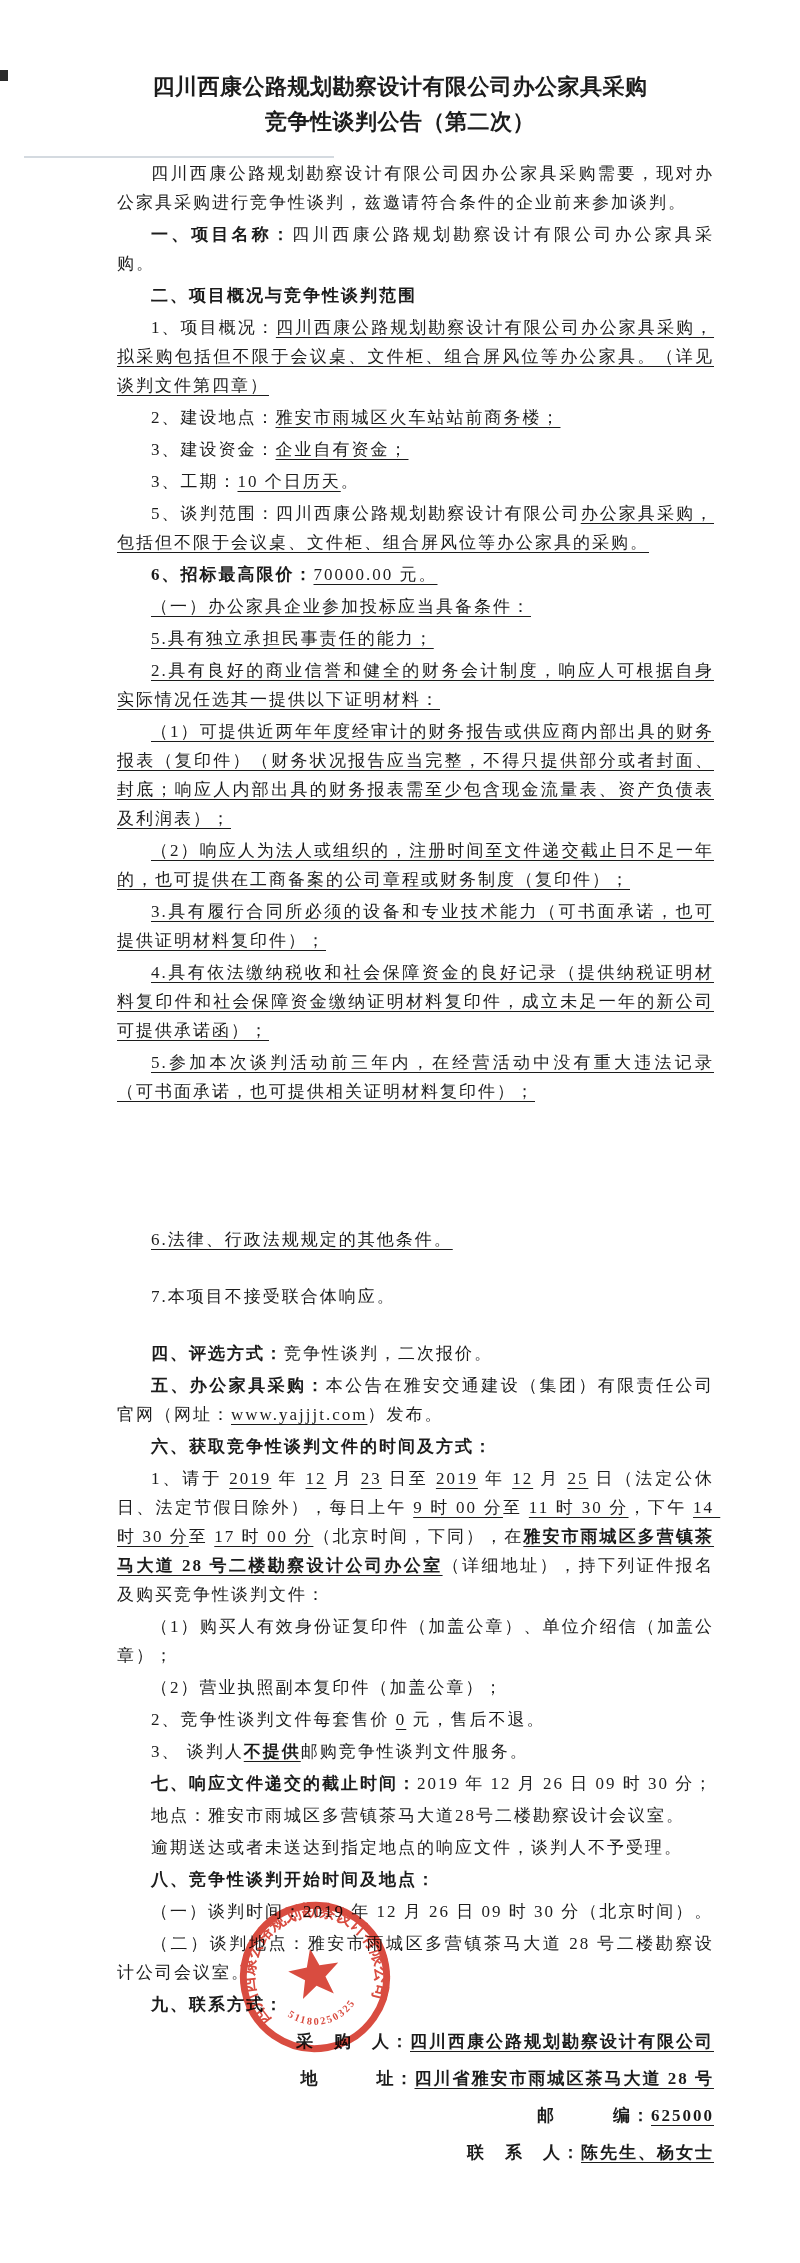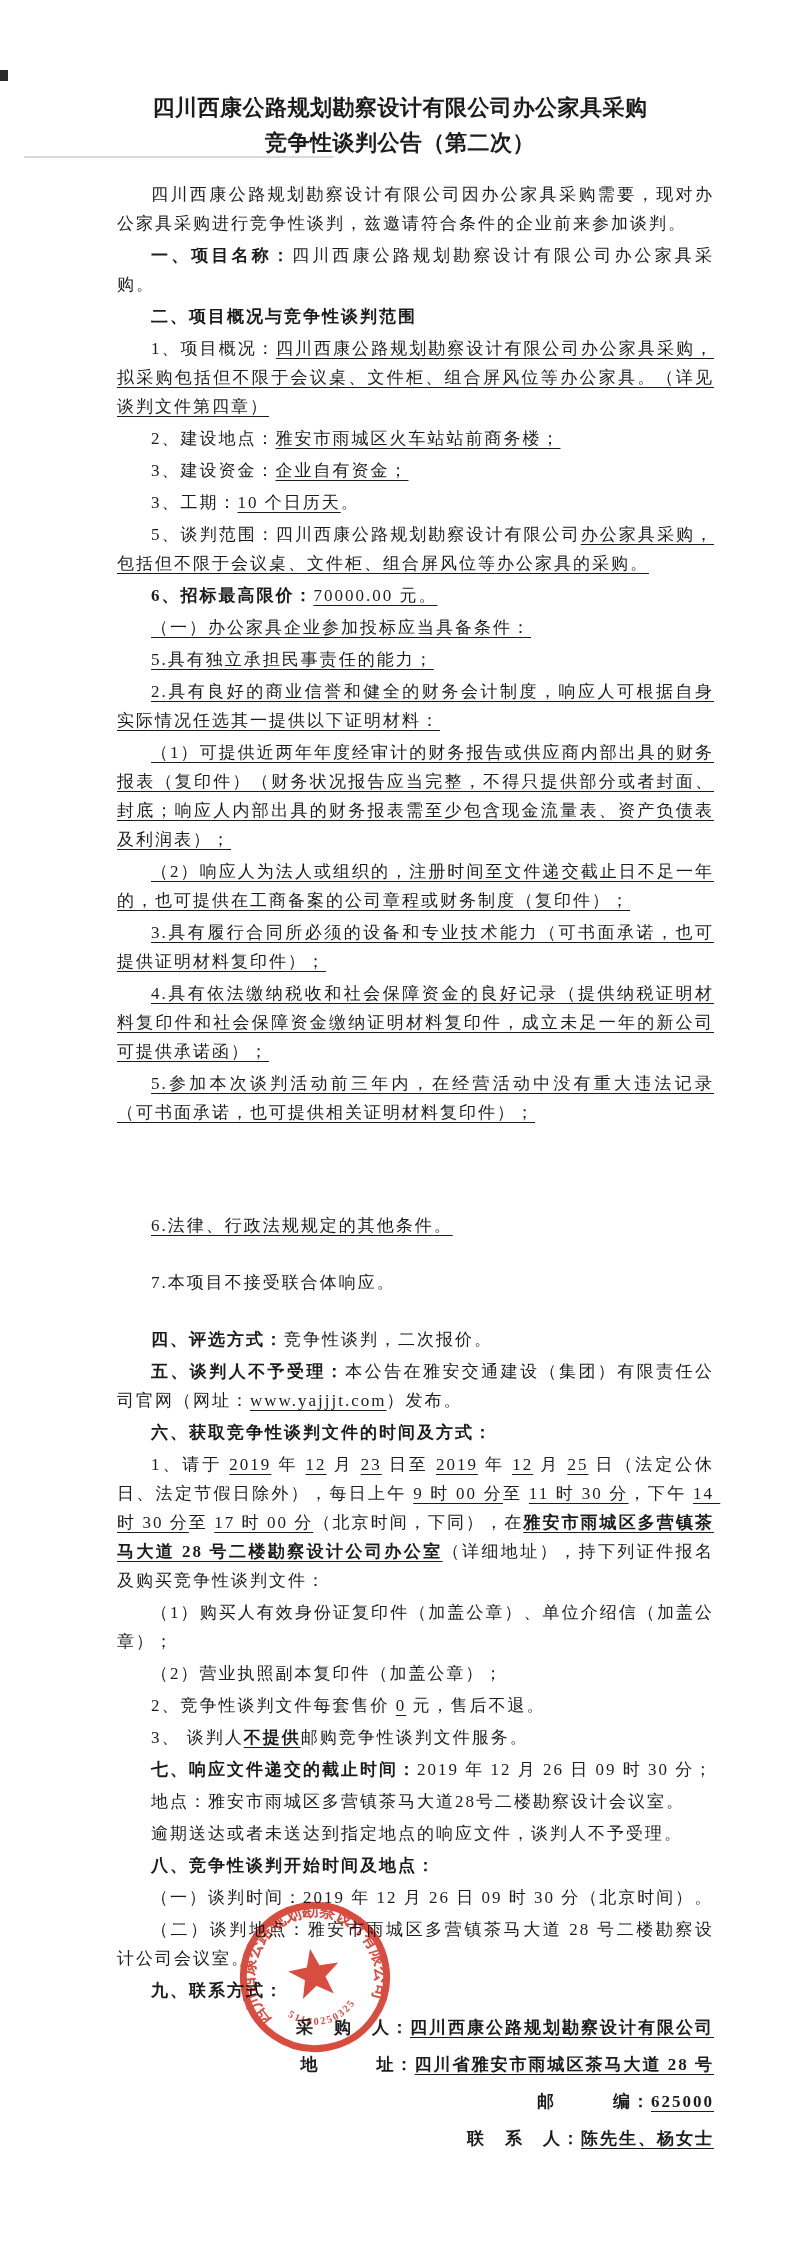--- a/index.html
+++ b/index.html
@@ -7,36 +7,36 @@
     position:relative;
     width:800px;height:2263px;
     background:#ffffff;
     overflow:hidden;
     font-family:"Liberation Serif","DejaVu Serif",serif;
     color:#1c1c1c;
   }
   .artifact-mark{position:absolute;left:0;top:70px;width:8px;height:11px;background:#2b2b2b;}
   .artifact-line{position:absolute;left:24px;top:156px;width:310px;height:2px;background:#ccd3db;opacity:.85;}
   .title{
-    margin:0;padding-top:90px;
+    margin:0;padding-top:69px;
     text-align:center;
     font-size:22px;line-height:35px;font-weight:bold;
     letter-spacing:.5px;
   }
   .title .tline{display:block;}
   .body{padding:0 86px 0 117px;}
   .para{
     margin:3px 0 0 0;
     font-size:17px;line-height:29px;
     letter-spacing:2px;
     text-indent:2em;
     text-align:justify;
   }
   .para.intro{margin-top:20px;}
-  .para.after-break{margin-top:84px;}
+  .para.after-break{margin-top:119px;}
   .para.spaced{margin-top:28px;}
   .para.contact{margin-top:8px;text-indent:.55em;text-align:right;font-weight:bold;}
   .seg{white-space:pre-wrap;}
   .seg.b{font-weight:bold;}
   .seg.u{text-decoration:underline;text-decoration-thickness:1px;text-underline-offset:4px;}
   .seal{
     position:absolute;left:236px;top:1898px;
     width:158px;height:158px;
     transform:rotate(-10deg);
     mix-blend-mode:multiply;
@@ -71,21 +71,21 @@
       <p class="para"><span class="seg u">5.具有独立承担民事责任的能力；</span></p>
       <p class="para"><span class="seg u">2.具有良好的商业信誉和健全的财务会计制度，响应人可根据自身实际情况任选其一提供以下证明材料：</span></p>
       <p class="para"><span class="seg u">（1）可提供近两年年度经审计的财务报告或供应商内部出具的财务报表（复印件）（财务状况报告应当完整，不得只提供部分或者封面、封底；响应人内部出具的财务报表需至少包含现金流量表、资产负债表及利润表）；</span></p>
       <p class="para"><span class="seg u">（2）响应人为法人或组织的，注册时间至文件递交截止日不足一年的，也可提供在工商备案的公司章程或财务制度（复印件）；</span></p>
       <p class="para"><span class="seg u">3.具有履行合同所必须的设备和专业技术能力（可书面承诺，也可提供证明材料复印件）；</span></p>
       <p class="para"><span class="seg u">4.具有依法缴纳税收和社会保障资金的良好记录（提供纳税证明材料复印件和社会保障资金缴纳证明材料复印件，成立未足一年的新公司可提供承诺函）；</span></p>
       <p class="para"><span class="seg u">5.参加本次谈判活动前三年内，在经营活动中没有重大违法记录（可书面承诺，也可提供相关证明材料复印件）；</span></p>
       <p class="para after-break"><span class="seg u">6.法律、行政法规规定的其他条件。</span></p>
       <p class="para spaced"><span class="seg">7.本项目不接受联合体响应。</span></p>
       <p class="para spaced"><span class="seg b">四、评选方式：</span><span class="seg">竞争性谈判，二次报价。</span></p>
-      <p class="para"><span class="seg b">五、谈判人不予受理：</span><span class="seg">本公告在雅安交通建设（集团）有限责任公司官网（网址：</span><span class="seg u">www.yajjjt.com</span><span class="seg">）发布。</span></p>
+      <p class="para"><span class="seg b">五、办公家具采购：</span><span class="seg">本公告在雅安交通建设（集团）有限责任公司官网（网址：</span><span class="seg u">www.yajjjt.com</span><span class="seg">）发布。</span></p>
       <p class="para"><span class="seg b">六、获取竞争性谈判文件的时间及方式：</span></p>
       <p class="para"><span class="seg">1、请于 </span><span class="seg u">2019</span><span class="seg"> 年 </span><span class="seg u">12</span><span class="seg"> 月 </span><span class="seg u">23</span><span class="seg"> 日至 </span><span class="seg u">2019</span><span class="seg"> 年 </span><span class="seg u">12</span><span class="seg"> 月 </span><span class="seg u">25</span><span class="seg"> 日（法定公休日、法定节假日除外），每日上午 </span><span class="seg u">9 时 00 分</span><span class="seg">至 </span><span class="seg u">11 时 30 分</span><span class="seg">，下午 </span><span class="seg u">14 时 30 分</span><span class="seg">至 </span><span class="seg u">17 时 00 分</span><span class="seg">（北京时间，下同），在</span><span class="seg b u">雅安市雨城区多营镇茶马大道 28 号二楼勘察设计公司办公室</span><span class="seg">（详细地址），持下列证件报名及购买竞争性谈判文件：</span></p>
       <p class="para"><span class="seg">（1）购买人有效身份证复印件（加盖公章）、单位介绍信（加盖公章）；</span></p>
       <p class="para"><span class="seg">（2）营业执照副本复印件（加盖公章）；</span></p>
       <p class="para"><span class="seg">2、竞争性谈判文件每套售价 </span><span class="seg u">0</span><span class="seg"> 元，售后不退。</span></p>
       <p class="para"><span class="seg">3、 谈判人</span><span class="seg b u">不提供</span><span class="seg">邮购竞争性谈判文件服务。</span></p>
       <p class="para"><span class="seg b">七、响应文件递交的截止时间：</span><span class="seg">2019 年 12 月 26 日 09 时 30 分；</span></p>
       <p class="para"><span class="seg">地点：雅安市雨城区多营镇茶马大道28号二楼勘察设计会议室。</span></p>
       <p class="para"><span class="seg">逾期送达或者未送达到指定地点的响应文件，谈判人不予受理。</span></p>
       <p class="para"><span class="seg b">八、竞争性谈判开始时间及地点：</span></p>

